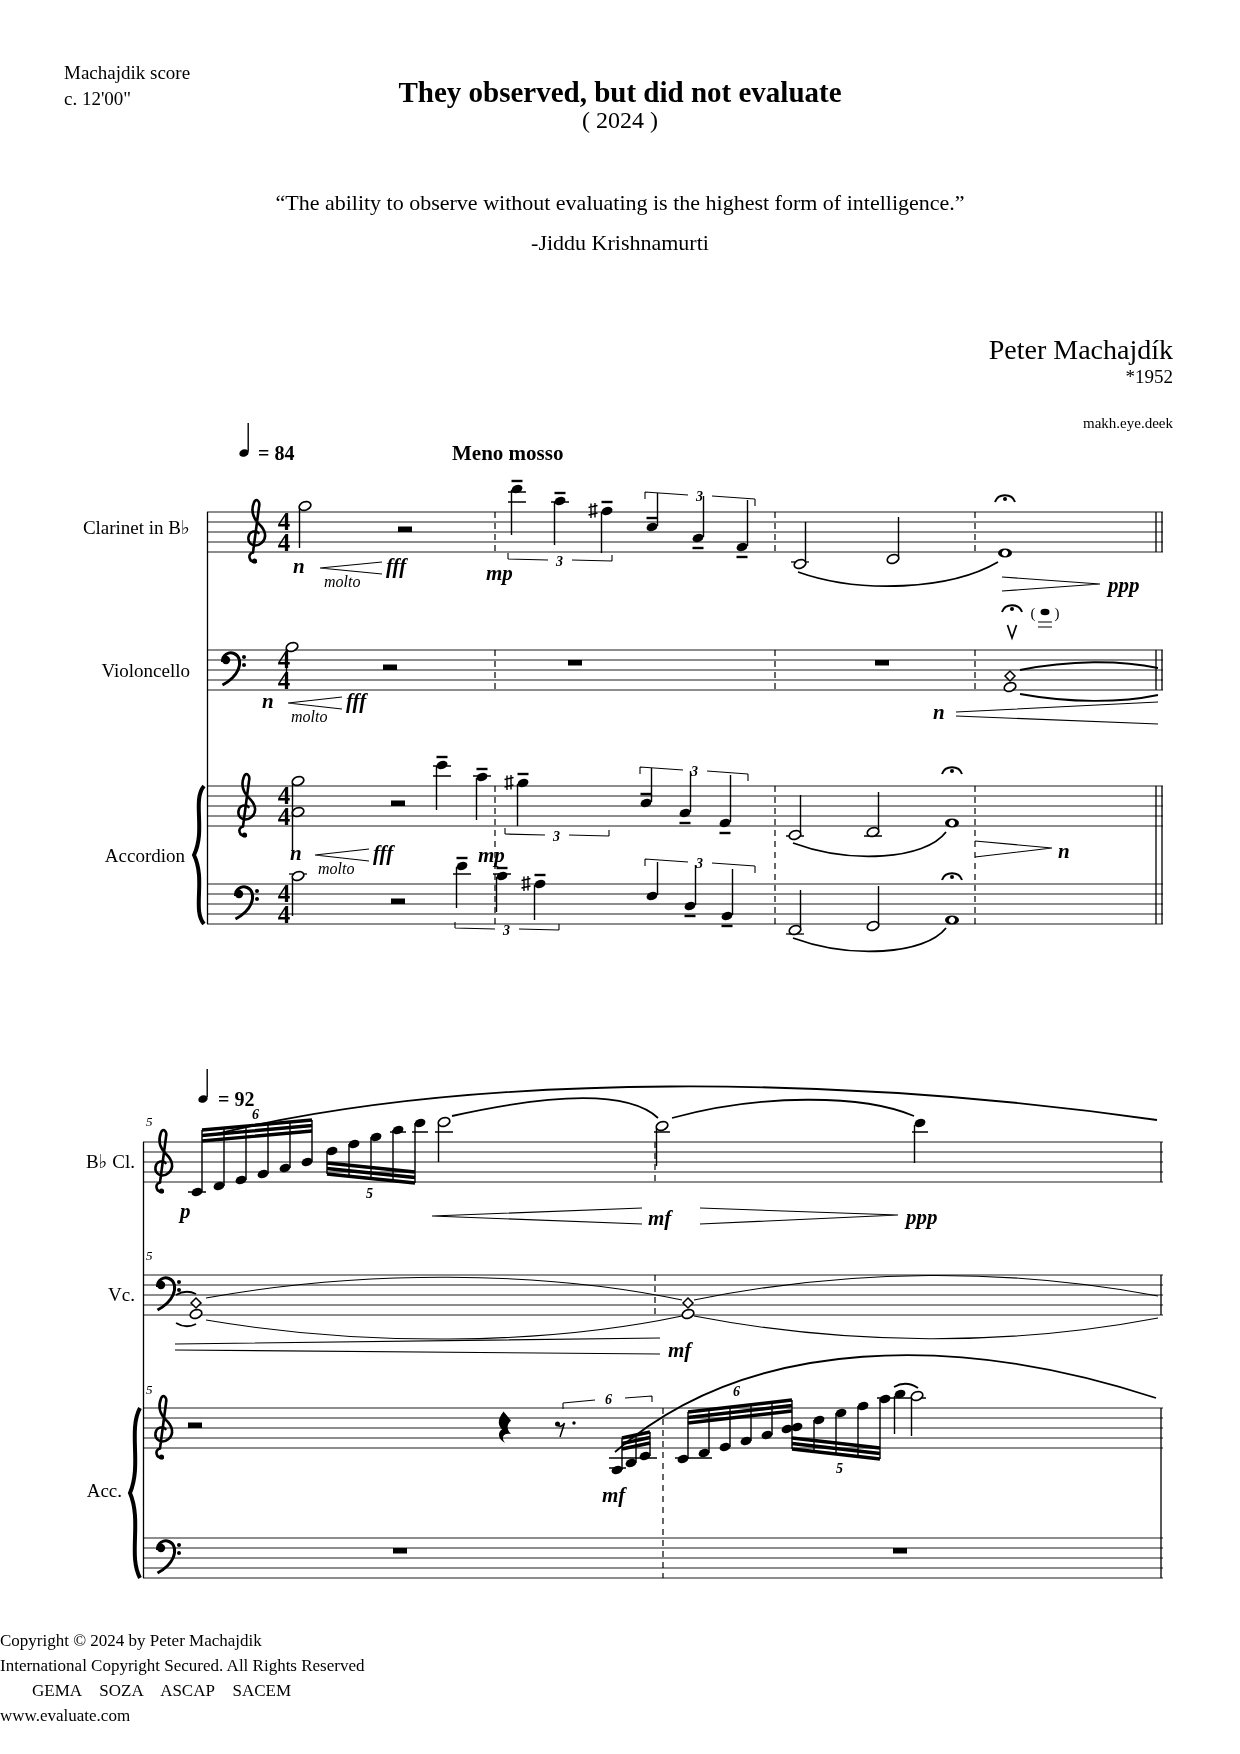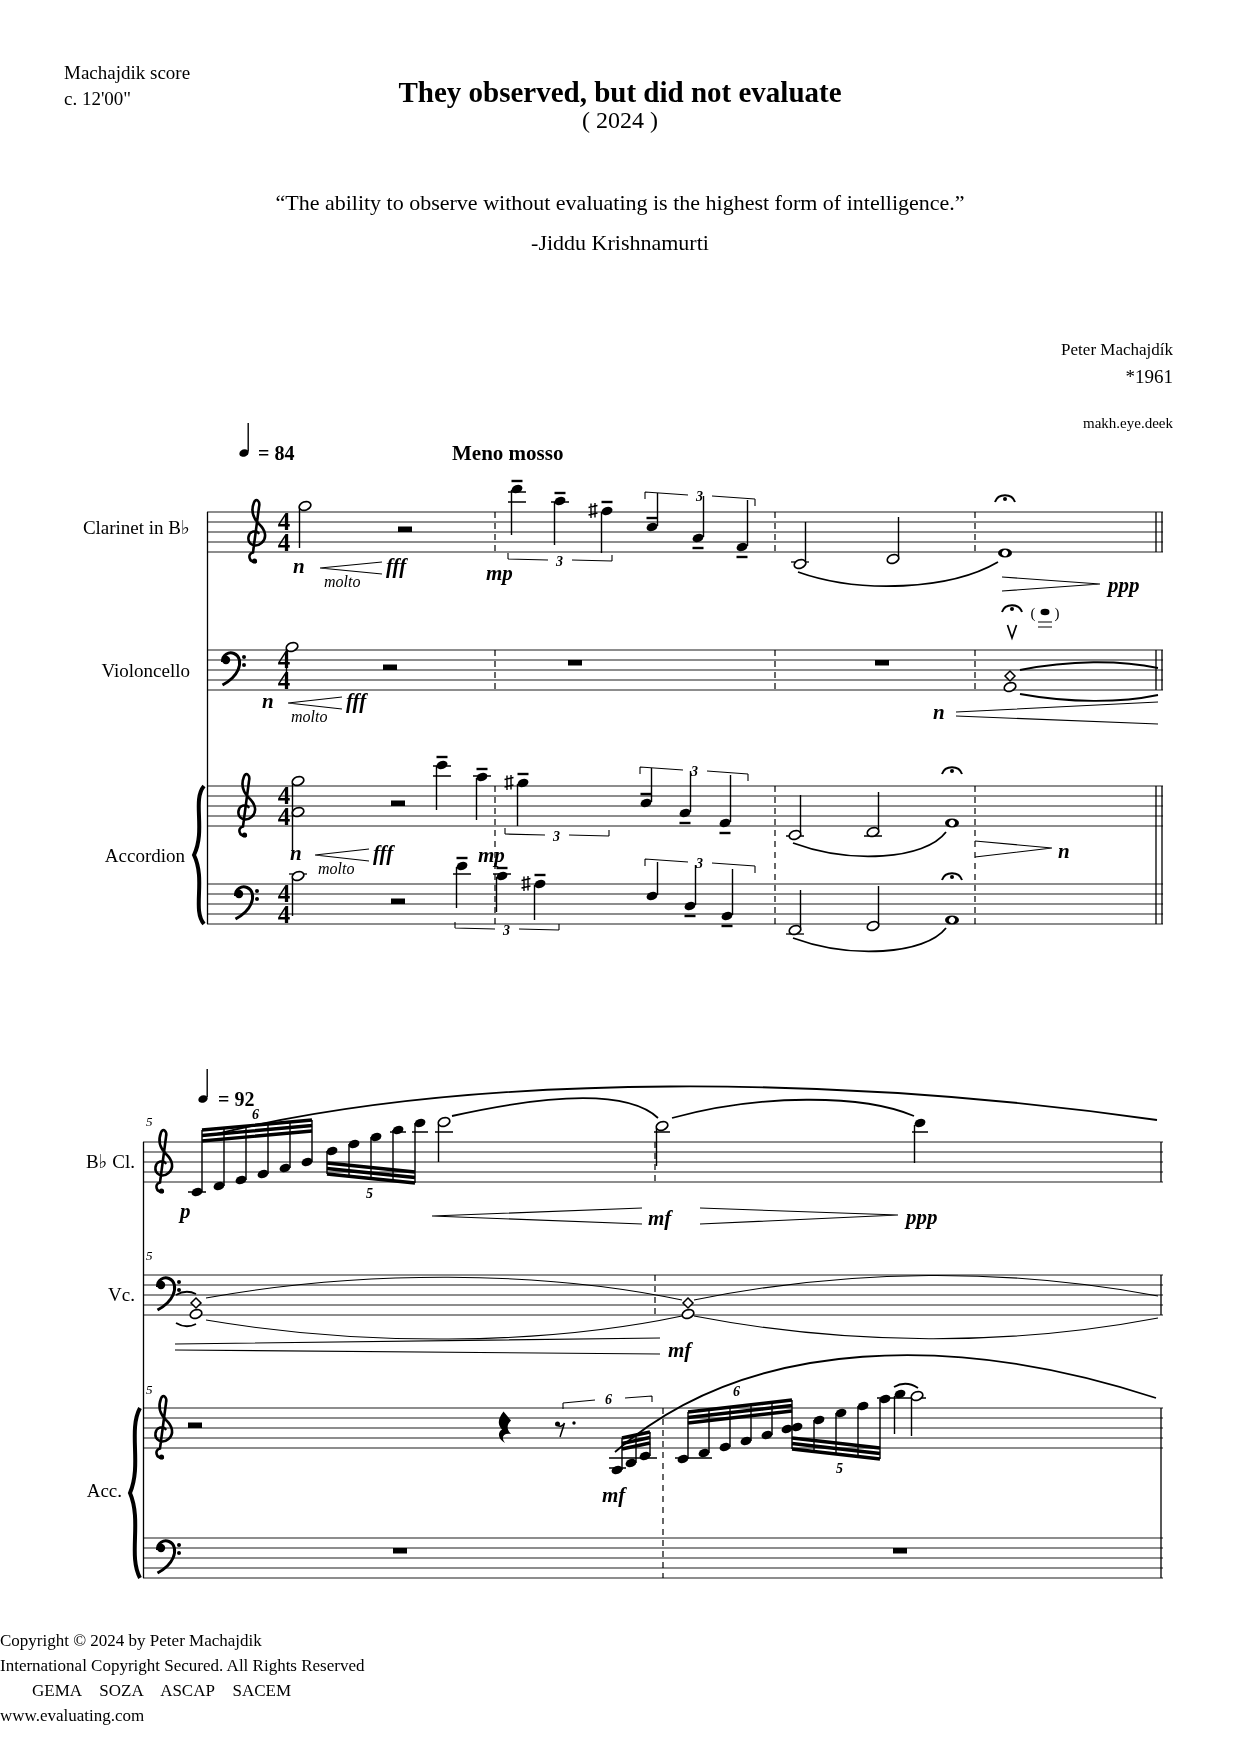--- a/index.html
+++ b/index.html
@@ -5,21 +5,21 @@
   html,body{margin:0;padding:0;background:#888;}
   .page{position:relative;width:1240px;height:1754px;background:#fff;overflow:hidden;
         font-family:"Liberation Serif","DejaVu Sans",serif;color:#000;}
   .abs{position:absolute;}
   .hdr-left{left:64px;top:60px;font-size:19px;line-height:26px;}
   .title{left:0;top:76px;width:100%;text-align:center;font-size:29px;font-weight:bold;}
   .year{left:0;top:107px;width:100%;text-align:center;font-size:24px;}
   .quote{left:0;top:190px;width:100%;text-align:center;font-size:22px;}
   .quote-author{left:0;top:230px;width:100%;text-align:center;font-size:22px;}
   .composer-block{right:67px;top:336px;text-align:right;line-height:27px;}
-  .composer{font-size:17px;}
+  .composer{font-size:28px;}
   .birth{font-size:19px;}
   .tag{font-size:15px;margin-top:20px;}
   .footer{left:0;top:1628px;width:100%;text-align:left;font-size:17px;line-height:25px;}
   .societies{word-spacing:14px;padding-left:32px;}
   svg.music{position:absolute;left:0;top:0;}
   
   .dyn{font:italic bold 21px "Liberation Serif",serif;}
   .molto{font:italic 16px "Liberation Serif",serif;}
   .tup{font:italic bold 14px "Liberation Serif",serif;}
   .tsig{font:bold 25px "Liberation Serif",serif;text-anchor:middle;}
@@ -46,21 +46,21 @@
   <div class="abs hdr-left">
     <div>Machajdik score</div>
     <div>c. 12'00"</div>
   </div>
   <div class="abs title">They observed, but did not evaluate</div>
   <div class="abs year">( 2024 )</div>
   <div class="abs quote">“The ability to observe without evaluating is the highest form of intelligence.”</div>
   <div class="abs quote-author">-Jiddu Krishnamurti</div>
   <div class="abs composer-block">
     <div class="composer">Peter Machajdík</div>
-    <div class="birth">*1961</div>
+    <div class="birth">*1952</div>
     <div class="tag">makh.eye.deek</div>
   </div>
 
   <svg class="music" width="1240" height="1754" viewBox="0 0 1240 1754">
     <defs>
       <g id="tclef">
           <path fill="none" stroke="#000" stroke-width="2.6" stroke-linecap="round" d="M10.5,50 C4,50 2,42 8,40.5 L14,-5 C15.5,-11 11,-14.5 9,-9.5 C6,-2 8,6 14,12 C20.5,18 22.5,26 16.5,31 C10,36.5 2.5,32 3.5,25 C4.3,19.5 10.5,17.5 13.5,21"></path>
         <circle cx="9.5" cy="49" r="2.6"></circle>
         </g>
       <g id="bclef">
@@ -434,15 +434,15 @@
         <use href="#rw" x="400" y="1548"></use>
         <use href="#rw" x="900" y="1548"></use>
       </g>
     </g>
   </svg>
 
   <div class="abs footer">
     <div>Copyright © 2024 by Peter Machajdik</div>
     <div>International Copyright Secured. All Rights Reserved</div>
     <div class="societies">GEMA SOZA ASCAP SACEM</div>
-    <div>www.evaluating.com</div>
+    <div>www.evaluate.com</div>
   </div>
 </div>
 
 </body></html>

